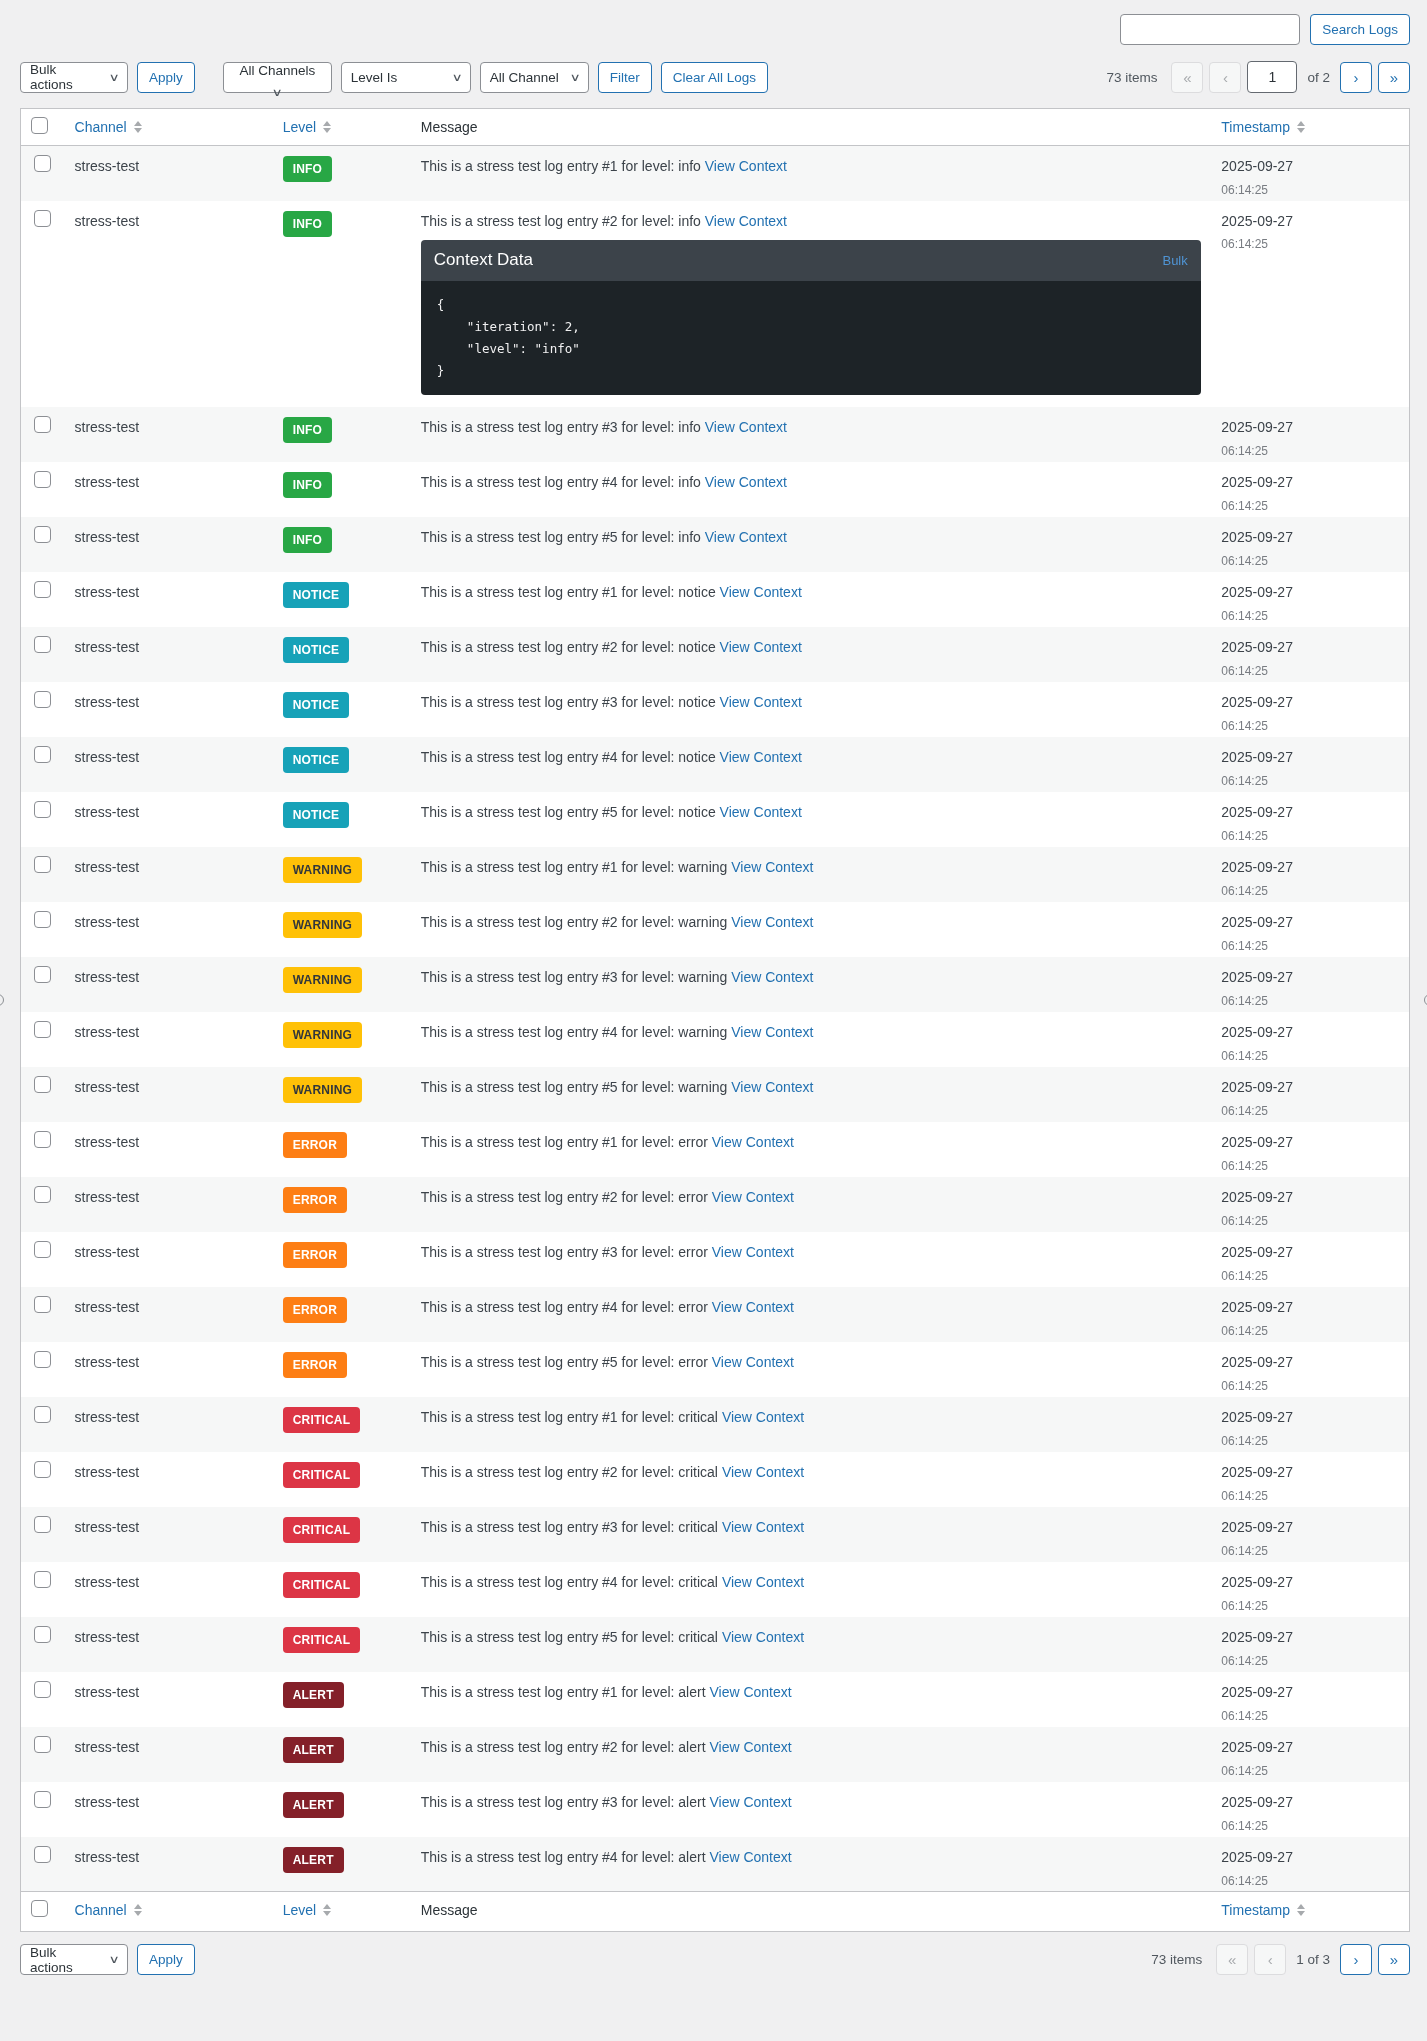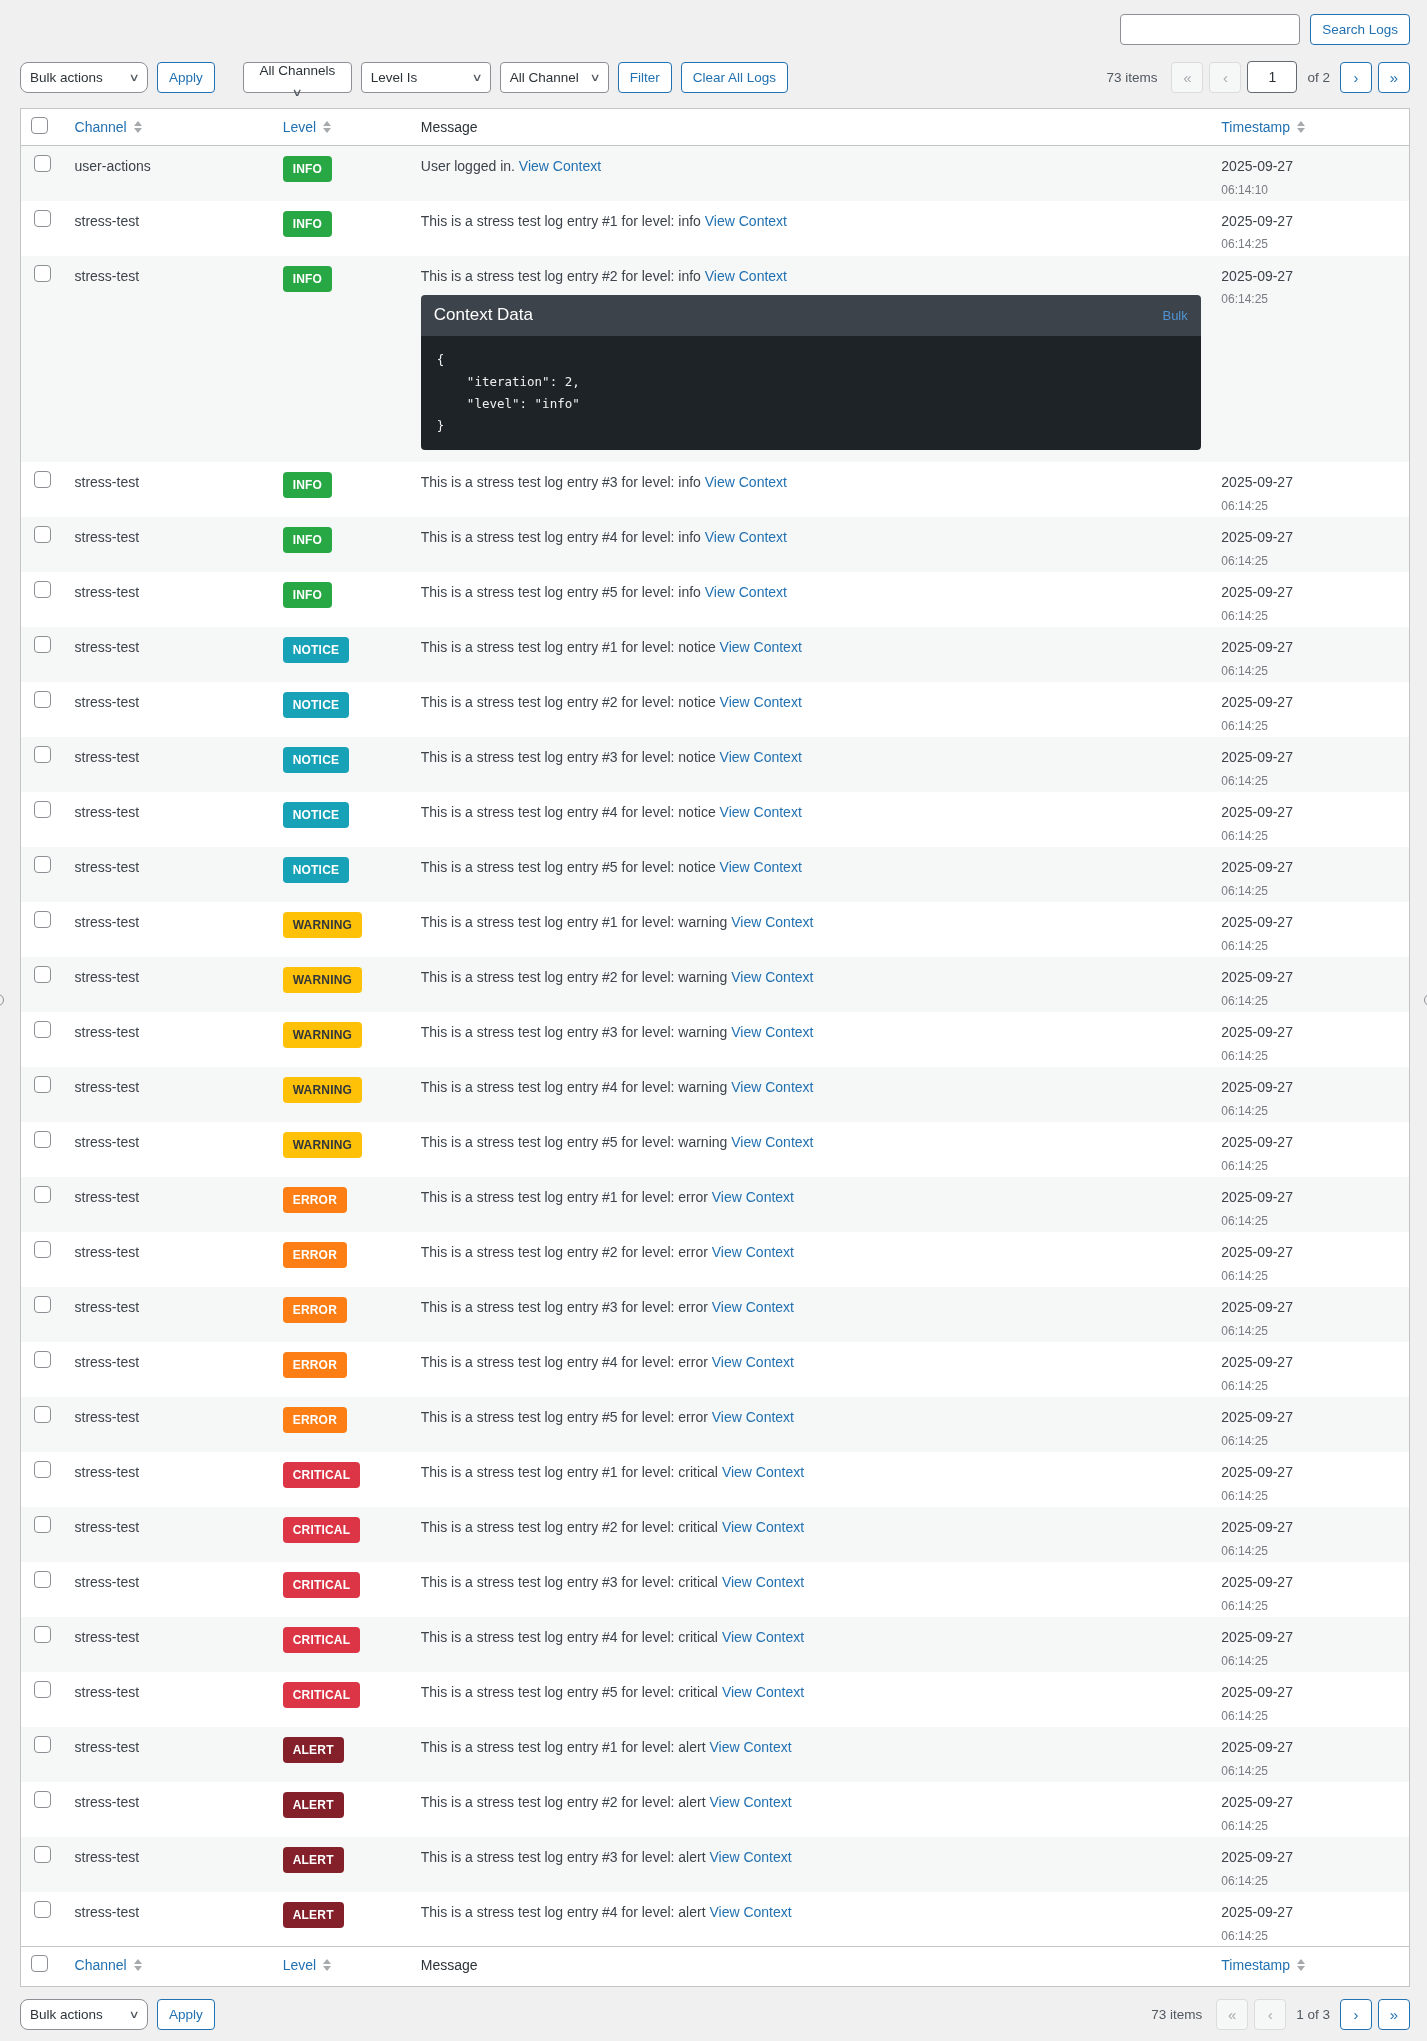--- a/index.html
+++ b/index.html
@@ -30,21 +30,21 @@
   .tablenav { display:flex; align-items:center; margin-top:16px; }
   .tablenav.bottom { margin-top:12px; }
   .actions { display:flex; align-items:center; gap:9px; }
   .gap-lg { width:10px; }
   .select {
     display:inline-flex; align-items:center; justify-content:space-between;
     height:31px; background:#fff; border:1px solid #8c8f94; border-radius:4px;
     padding:0 9px; color:#2c3338; font-size:13.5px; cursor:pointer; gap:8px;
   }
   .select .chev { color:#50575e; font-size:11px; transform:scaleX(1.4); }
-  .sel-bulk { width:128px;border-radius:8px; }
+  .sel-bulk { width:108px; }
   .sel-channels { width:109px;flex-direction:column; }
   .sel-levelis { width:130px; }
   .sel-levels { width:109px; }
 
   .pagination { margin-left:auto; display:flex; align-items:center; gap:6px; }
   .displaying-num { color:#50575e; font-size:13.5px; margin-right:8px; }
   .page-btn {
     display:inline-flex; align-items:center; justify-content:center;
     width:32px; height:31px; border-radius:4px; font-size:15px; cursor:default;
   }
@@ -195,35 +195,20 @@
                 <i class="dn"></i>
               </span>
         </span></th>
       </tr>
     </thead>
     <tbody>
         <tr>
     <td class="cb-cell">
             <input type="checkbox" class="cb" style="">
           </td>
-    <td><span>user-actions</span></td>
-    <td><span class="badge" style="background: rgb(40, 167, 69); color: rgb(255, 255, 255);">INFO</span></td>
-    <td>
-      <span>User logged in. </span><a class="ctx-link">View Context</a>
-      
-    </td>
-    <td>
-      <div class="ts-date">2025-09-27</div>
-      <div class="ts-time">06:14:10</div>
-    </td>
-  </tr>
-        <tr>
-    <td class="cb-cell">
-            <input type="checkbox" class="cb" style="">
-          </td>
     <td><span>stress-test</span></td>
     <td><span class="badge" style="background: rgb(40, 167, 69); color: rgb(255, 255, 255);">INFO</span></td>
     <td>
       <span>This is a stress test log entry #1 for level: info </span><a class="ctx-link">View Context</a>
       
     </td>
     <td>
       <div class="ts-date">2025-09-27</div>
       <div class="ts-time">06:14:25</div>
     </td>

